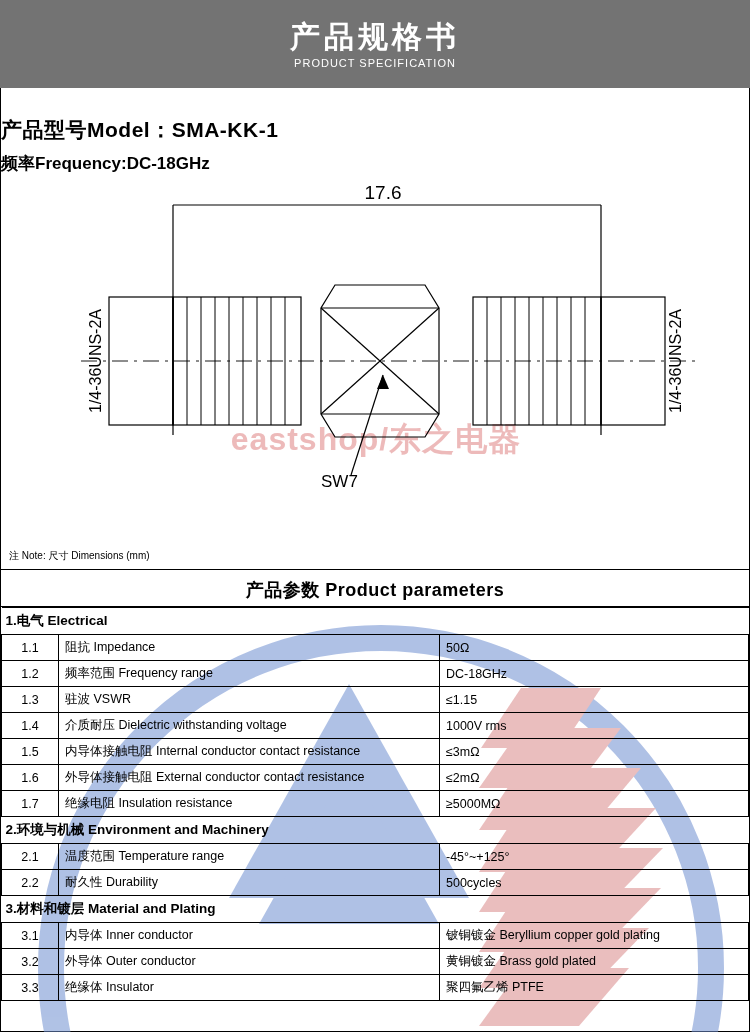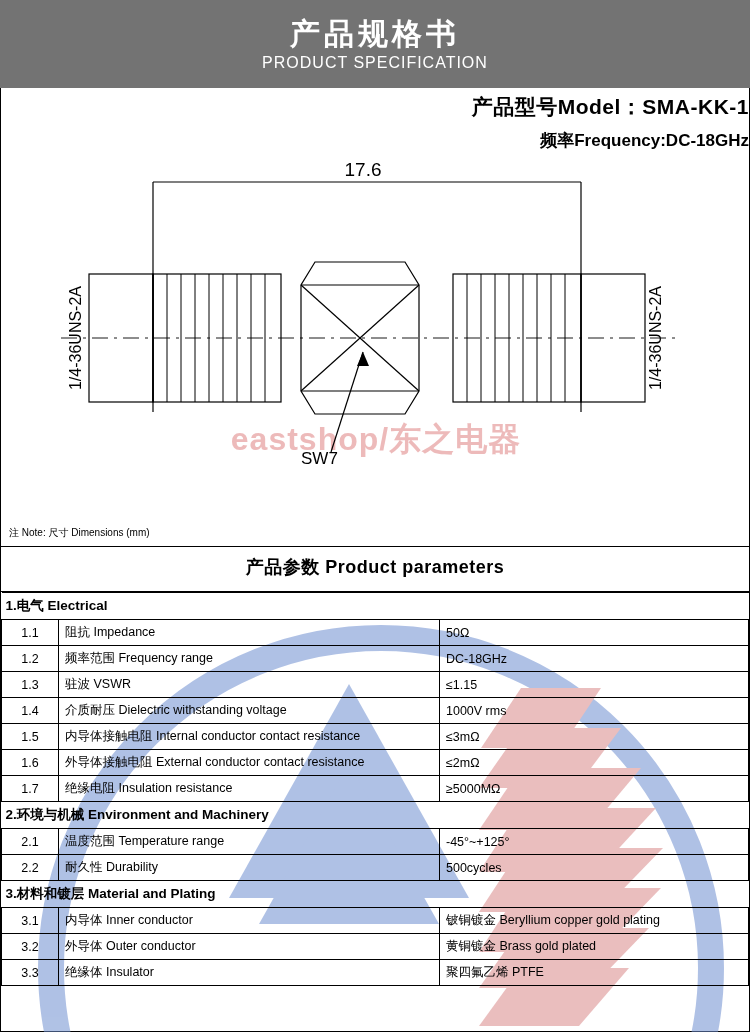--- a/index.html
+++ b/index.html
@@ -27,21 +27,21 @@
     justify-content: center;
     position: relative;
   }
   .header .title-cn {
     font-size: 30px;
     font-weight: bold;
     letter-spacing: 4px;
     line-height: 1.1;
   }
   .header .title-en {
-    font-size: 16px;
+    font-size: 11px;
     letter-spacing: 1px;
     margin-top: 4px;
   }
 
   
   .page {
     position: relative;
     width: 750px;
     height: 944px;
     box-sizing: border-box;
@@ -69,58 +69,59 @@
     font-size: 32px;
     font-weight: bold;
     color: rgba(222, 130, 130, 0.55);
     letter-spacing: 1px;
   }
 
   
   .model-block {
     position: relative;
     z-index: 2;
-    text-align: right;
-    padding-top: 5px;
+    text-align: left;
+    padding-top: 28px;
   }
   .model-line {
     font-size: 21px;
     font-weight: bold;
     letter-spacing: 0.5px;
   }
   .freq-line {
     font-size: 17px;
     font-weight: bold;
     margin-top: 8px;
   }
 
   
   .drawing-wrap {
     position: relative;
     z-index: 2;
     height: 370px;
+    padding-left: 20px;
   }
   .drawing-wrap svg { display: block; }
 
   .note {
     position: relative;
     z-index: 2;
     font-size: 10px;
     padding: 4px 0 6px 8px;
     border-bottom: 1px solid #000;
   }
 
   
   .params-title {
     position: relative;
     z-index: 2;
     text-align: center;
     font-size: 18px;
     font-weight: bold;
-    padding: 8px 0 12px 0;
+    padding: 8px 0 4px 0;
     border-bottom: 1px solid #000;
     letter-spacing: 0.5px;
   }
   table.params {
     position: relative;
     z-index: 2;
     width: 100%;
     border-collapse: collapse;
     font-size: 12.5px;
     background: transparent;

